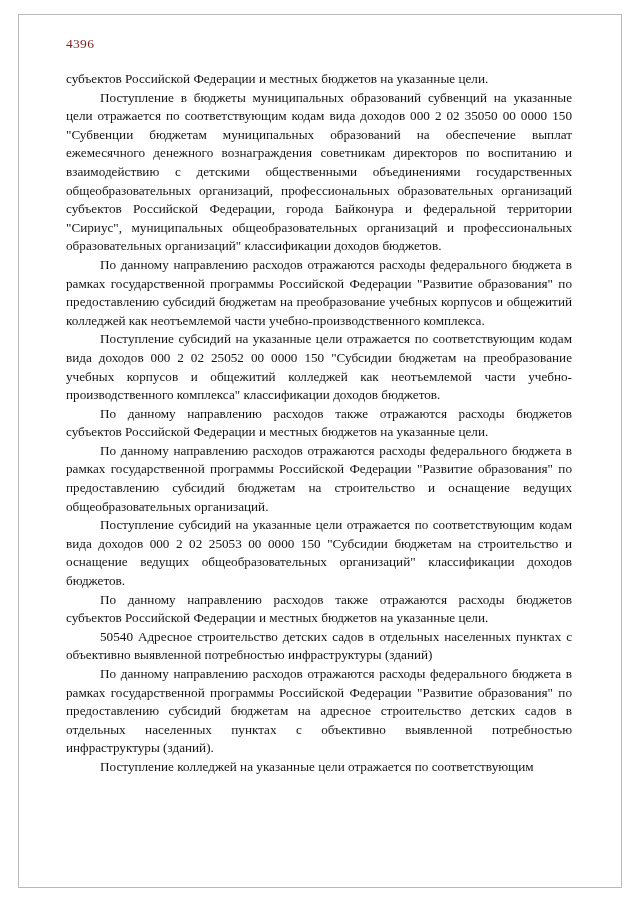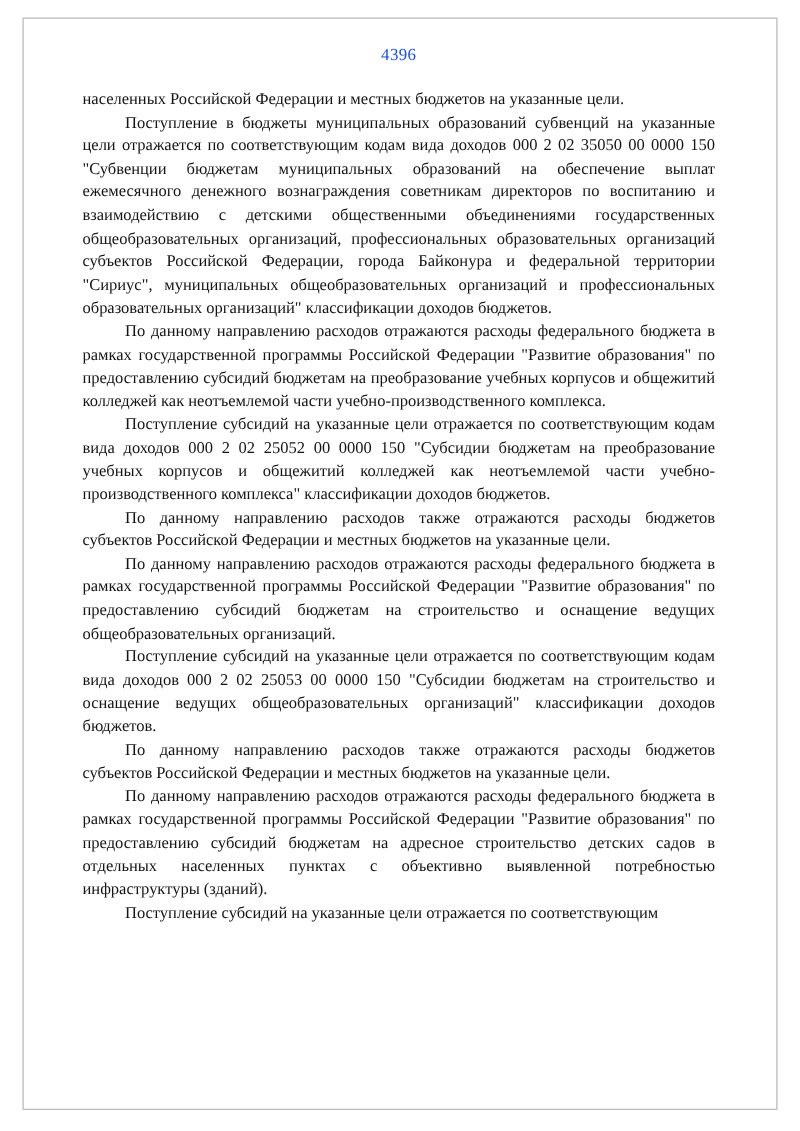--- a/index.html
+++ b/index.html
@@ -27,23 +27,23 @@
     border: 1px solid #b9b9b9;
     box-sizing: border-box;
   }
   .content {
     position: absolute;
     left: 66px;
     top: 36px;
     width: 506px;
   }
   .page-number {
-    text-align: center;
+    text-align: left;
     font-size: 13.5px;
-    color: #1d4ed8;
+    color: #7f1d1d;
     margin-bottom: 18px;
     letter-spacing: 0.3px;
   }
   .para {
     font-size: 13.2px;
     line-height: 18.6px;
     color: #141414;
     text-align: justify;
     text-align-last: left;
     margin: 0 0 0 0;
@@ -57,24 +57,25 @@
   }
 </style>
 </head>
 <body>
 
 <div class="page">
   <div class="page-frame"></div>
   <div class="content">
     <div class="page-number">4396</div>
 
-    <p class="para noindent">населенных Российской Федерации и местных бюджетов на указанные цели.</p>
+    <p class="para noindent">субъектов Российской Федерации и местных бюджетов на указанные цели.</p>
     <p class="para indent">Поступление в бюджеты муниципальных образований субвенций на указанные цели отражается по соответствующим кодам вида доходов 000 2 02 35050 00 0000 150 "Субвенции бюджетам муниципальных образований на обеспечение выплат ежемесячного денежного вознаграждения советникам директоров по воспитанию и взаимодействию с детскими общественными объединениями государственных общеобразовательных организаций, профессиональных образовательных организаций субъектов Российской Федерации, города Байконура и федеральной территории "Сириус", муниципальных общеобразовательных организаций и профессиональных образовательных организаций" классификации доходов бюджетов.</p>
     <p class="para indent">По данному направлению расходов отражаются расходы федерального бюджета в рамках государственной программы Российской Федерации "Развитие образования" по предоставлению субсидий бюджетам на преобразование учебных корпусов и общежитий колледжей как неотъемлемой части учебно-производственного комплекса.</p>
     <p class="para indent">Поступление субсидий на указанные цели отражается по соответствующим кодам вида доходов 000 2 02 25052 00 0000 150 "Субсидии бюджетам на преобразование учебных корпусов и общежитий колледжей как неотъемлемой части учебно-производственного комплекса" классификации доходов бюджетов.</p>
     <p class="para indent">По данному направлению расходов также отражаются расходы бюджетов субъектов Российской Федерации и местных бюджетов на указанные цели.</p>
     <p class="para indent">По данному направлению расходов отражаются расходы федерального бюджета в рамках государственной программы Российской Федерации "Развитие образования" по предоставлению субсидий бюджетам на строительство и оснащение ведущих общеобразовательных организаций.</p>
     <p class="para indent">Поступление субсидий на указанные цели отражается по соответствующим кодам вида доходов 000 2 02 25053 00 0000 150 "Субсидии бюджетам на строительство и оснащение ведущих общеобразовательных организаций" классификации доходов бюджетов.</p>
     <p class="para indent">По данному направлению расходов также отражаются расходы бюджетов субъектов Российской Федерации и местных бюджетов на указанные цели.</p>
+    <p class="para indent">50540 Адресное строительство детских садов в отдельных населенных пунктах с объективно выявленной потребностью инфраструктуры (зданий)</p>
     <p class="para indent">По данному направлению расходов отражаются расходы федерального бюджета в рамках государственной программы Российской Федерации "Развитие образования" по предоставлению субсидий бюджетам на адресное строительство детских садов в отдельных населенных пунктах с объективно выявленной потребностью инфраструктуры (зданий).</p>
-    <p class="para indent">Поступление субсидий на указанные цели отражается по соответствующим</p>
+    <p class="para indent">Поступление колледжей на указанные цели отражается по соответствующим</p>
   </div>
 </div>
 
 </body></html>

